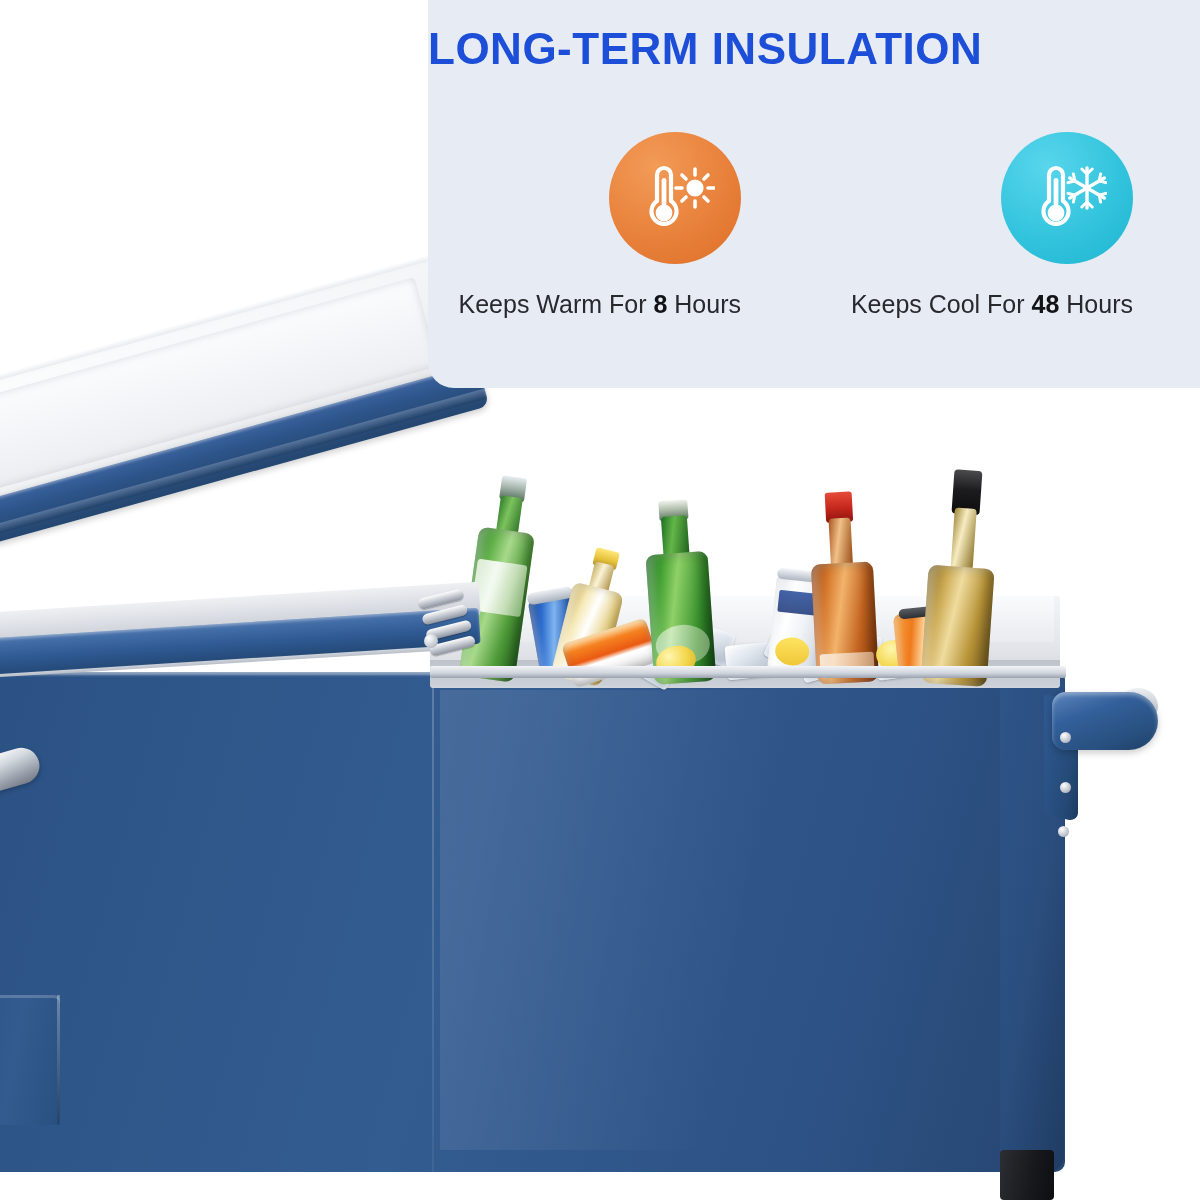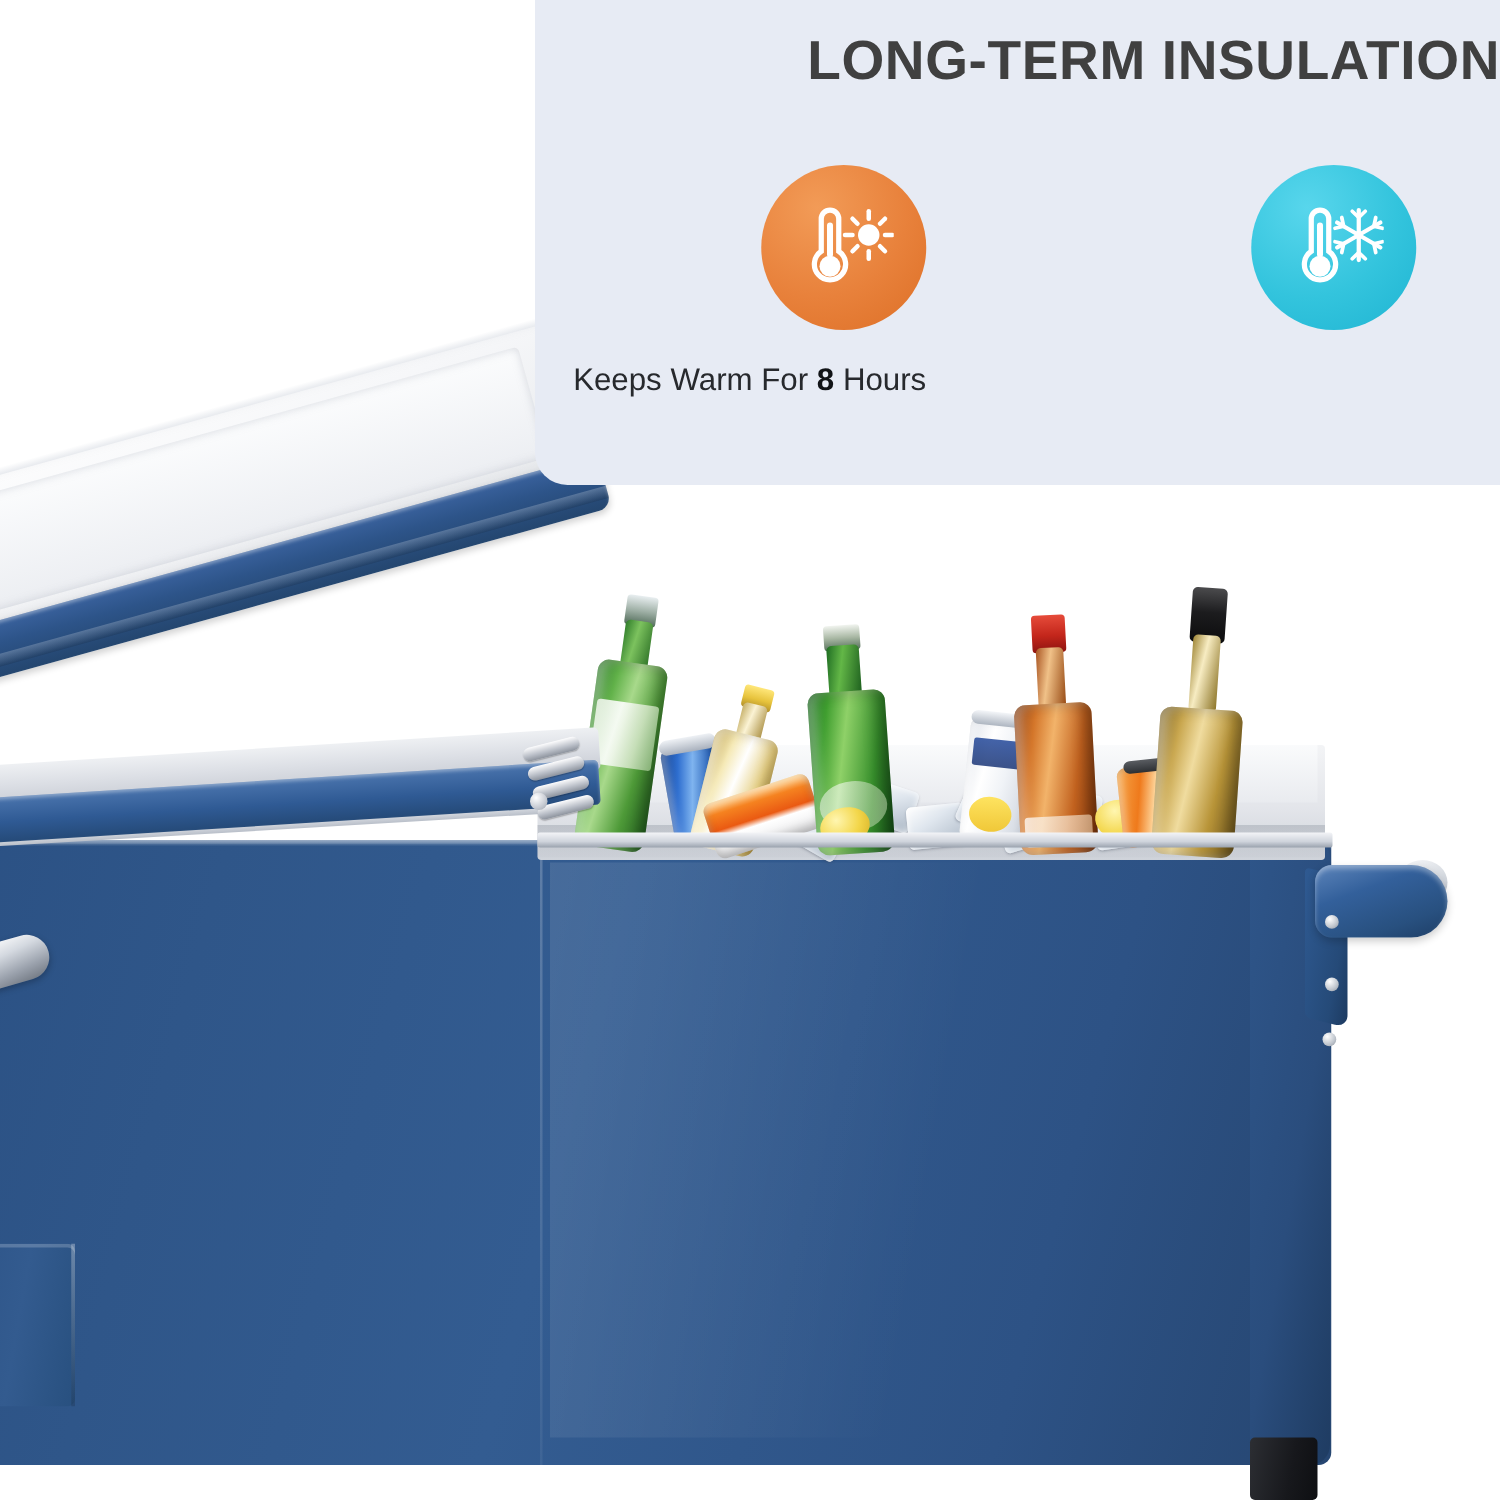--- a/index.html
+++ b/index.html
@@ -233,22 +233,22 @@
       background:linear-gradient(170deg,#ffffff 0%,#d4d9e0 35%,#9ba2ad 70%,#6e757f 100%);
       box-shadow:0 2px 5px rgba(0,0,0,.25);}
 
   
   .leg{position:absolute;background:linear-gradient(100deg,#2c2e33,#17181c 60%,#0e0f12);}
   .leg-r{left:1000px;top:1150px;width:54px;height:50px;border-radius:4px;}
 
   
   .panel{position:absolute;left:428px;top:0;width:772px;height:388px;
       background:#e7ebf4;border-radius:0 0 0 26px;}
-  .panel-title{position:absolute;left:0;top:24px;width:100%;text-align:right;
-      font-size:44px;font-weight:700;letter-spacing:.5px;color:#404040;
+  .panel-title{position:absolute;left:0;top:24px;width:100%;text-align:left;
+      font-size:44px;font-weight:700;letter-spacing:.5px;color:#1d4ed8;
       font-family:"Liberation Sans","DejaVu Sans",sans-serif;}
   .features{position:absolute;left:0;top:132px;width:100%;display:flex;
       justify-content:center;gap:146px;}
   .feature{width:246px;display:flex;flex-direction:column;align-items:flex-end;}
   .badge{width:132px;height:132px;border-radius:50%;position:relative;}
   .badge.warm{background:radial-gradient(circle at 34% 26%,#f29b57,#e8813b 55%,#dd6f26 100%);}
   .badge.cool{background:radial-gradient(circle at 34% 26%,#58d6ec,#33c4dd 55%,#1fb4d2 100%);}
   .badge svg{position:absolute;left:50%;top:50%;transform:translate(-50%,-50%);}
   .feat-text{margin-top:26px;font-size:25px;color:#27292d;white-space:nowrap;
       font-family:"Liberation Sans","DejaVu Sans",sans-serif;}
@@ -415,18 +415,19 @@
                   <line x1="72.1" y1="32" x2="79" y2="30.4"></line>
                 <line x1="47.9" y1="32" x2="41" y2="30.4"></line>
                   <line x1="47.9" y1="32" x2="46.4" y2="39"></line>
                 <line x1="72.1" y1="18" x2="79" y2="19.6"></line>
                   <line x1="72.1" y1="18" x2="73.6" y2="11"></line>
               </g>
             </g>
             <circle cx="60" cy="25" r="3.2" fill="#ffffff"></circle>
           </svg>
         </div>
+        <div class="feat-text"><span>Keeps Cool For </span><span class="num">48</span><span> Hours</span></div>
       </div>
 
     </div>
   </div>
 
 </div>
 
 </body></html>

